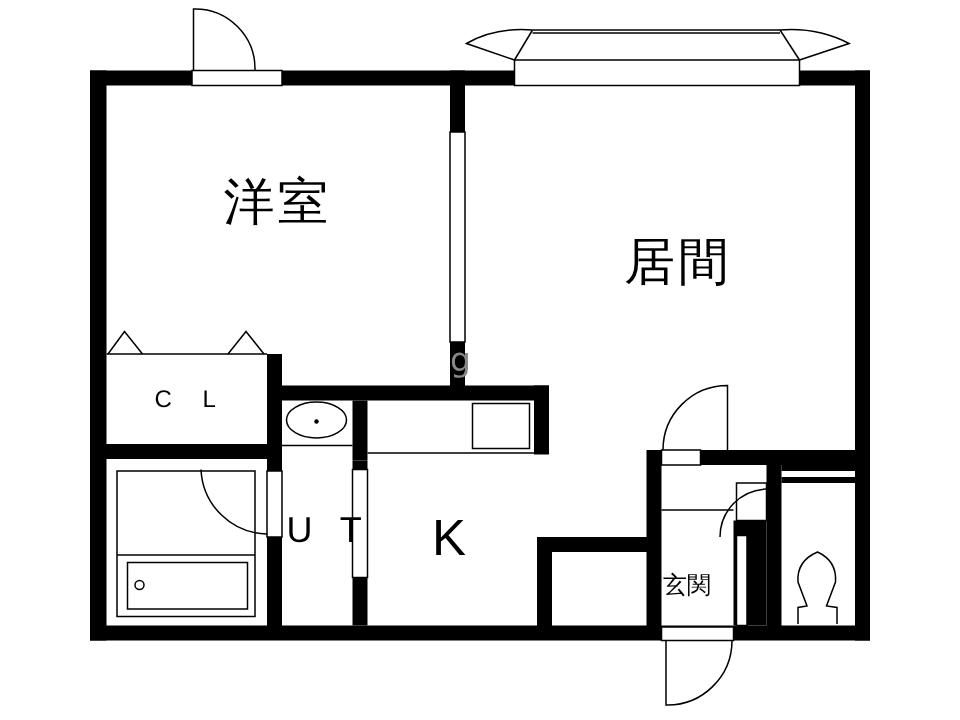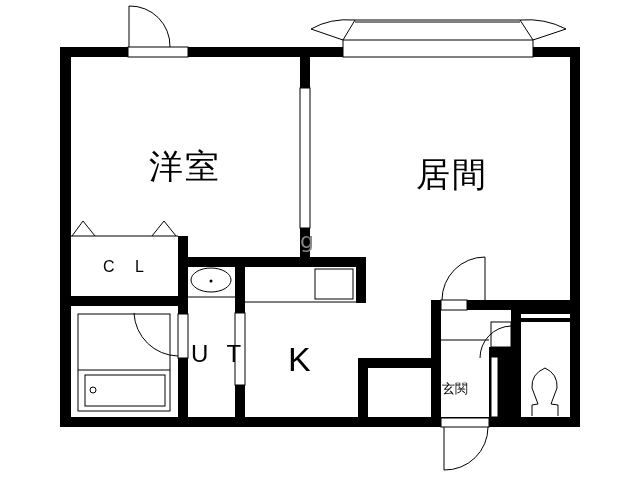--- a/index.html
+++ b/index.html
@@ -2,21 +2,21 @@
 <html><head>
 <meta charset="utf-8">
 <style>
   html, body { margin: 0; padding: 0; background: #ffffff; }
   body { width: 640px; height: 480px; position: relative; overflow: hidden; font-family: "DejaVu Sans", sans-serif; }
   svg { position: absolute; left: 0; top: 0; }
   .label { position: absolute; color: #000; white-space: nowrap; }
   .lbl-jp-big { font-size: 34px; letter-spacing: 2px; }
   .lbl-latin { font-family: "Liberation Sans", sans-serif; font-size: 16px; letter-spacing: 8px; }
   .lbl-k { font-family: "Liberation Sans", sans-serif; font-size: 34px; }
-  .lbl-small-jp { font-size: 13px; }
+  .lbl-small-jp { font-size: 16px; }
 </style>
 </head>
 <body>
 
 <svg width="640" height="480" viewBox="0 0 640 480">
 
   <g fill="#000">
     <rect x="60" y="47" width="70" height="10"></rect>
     <rect x="188" y="47" width="160" height="10"></rect>
     <rect x="532" y="47" width="48" height="10"></rect>
@@ -107,19 +107,19 @@
 
   <g fill="none" stroke="#000" stroke-width="1">
     <path d="M485,300 L485,257 A43,43 0 0 0 442,300"></path>
     <path d="M511,326 A32,32 0 0 0 480,358"></path>
     <path d="M444,427 L444,470 A43,43 0 0 0 488,427"></path>
   </g>
 
   <path d="M532,416 L532,405 L538,404 L532,388 Q531,374 545,368 Q558,374 557,388 L551,404 L558,405 L558,416" fill="none" stroke="#000" stroke-width="1"></path>
 </svg>
 
-<div class="label lbl-jp-big" style="left:149px;top:144px;">洋室</div>
+<div class="label lbl-jp-big" style="left:149px;top:112px;">洋室</div>
 <div class="label lbl-jp-big" style="left:416px;top:152px;">居間</div>
 <div class="label lbl-latin" style="left:103px;top:258px;">C L</div>
 <div class="label lbl-latin" style="left:191px;top:340px;font-size:24px;letter-spacing:6px;">U T</div>
 <div class="label lbl-k" style="left:288px;top:340px;">K</div>
 <div class="label lbl-small-jp" style="left:442px;top:380px;">玄関</div>
 <div class="label" style="left:300px;top:228px;font-size:22px;color:#888;">g</div>
 
 </body></html>

